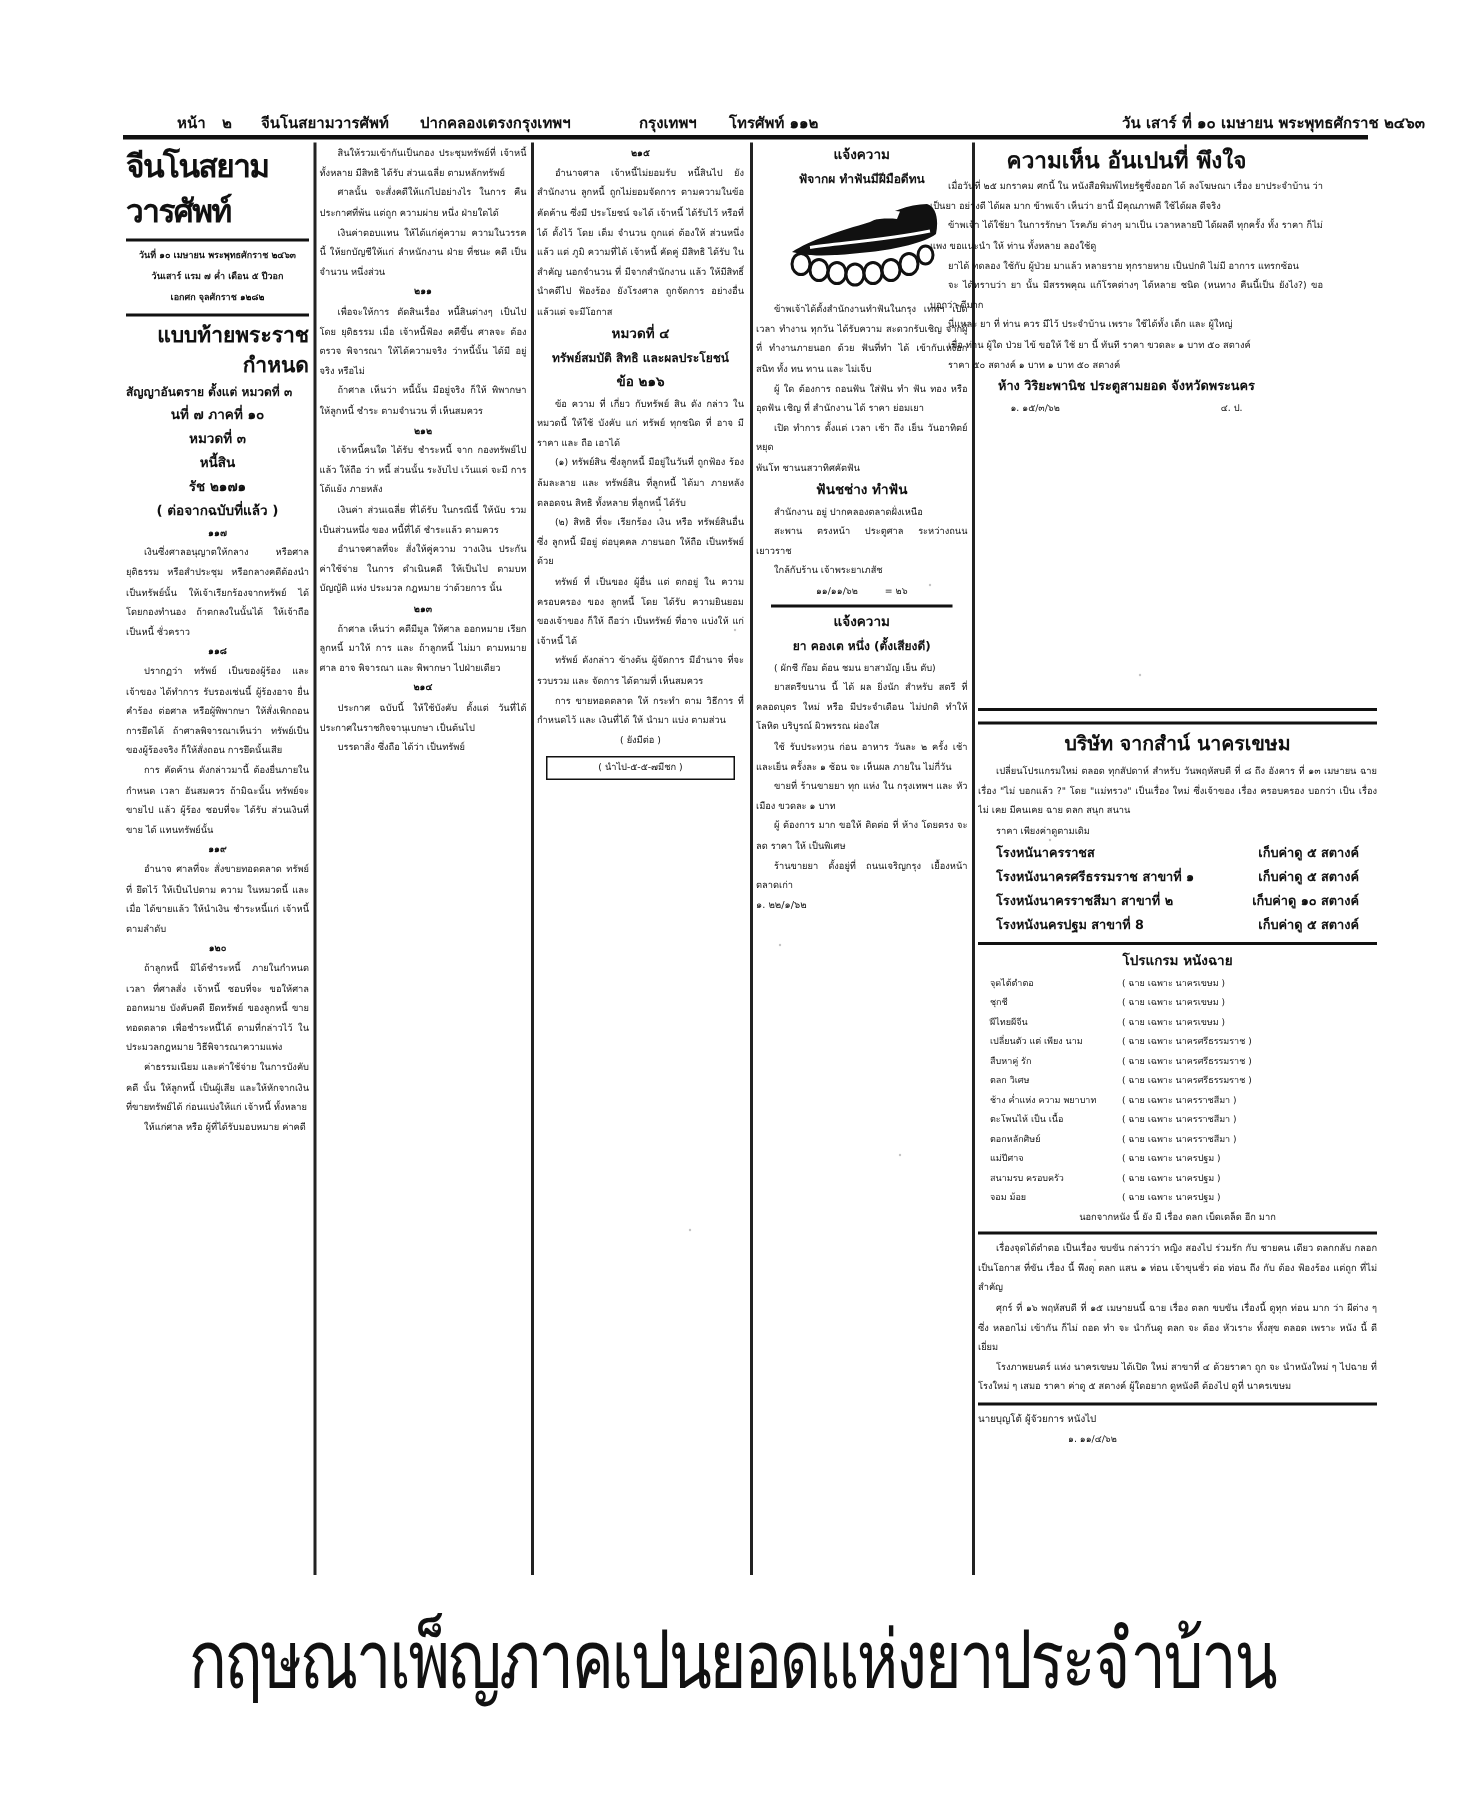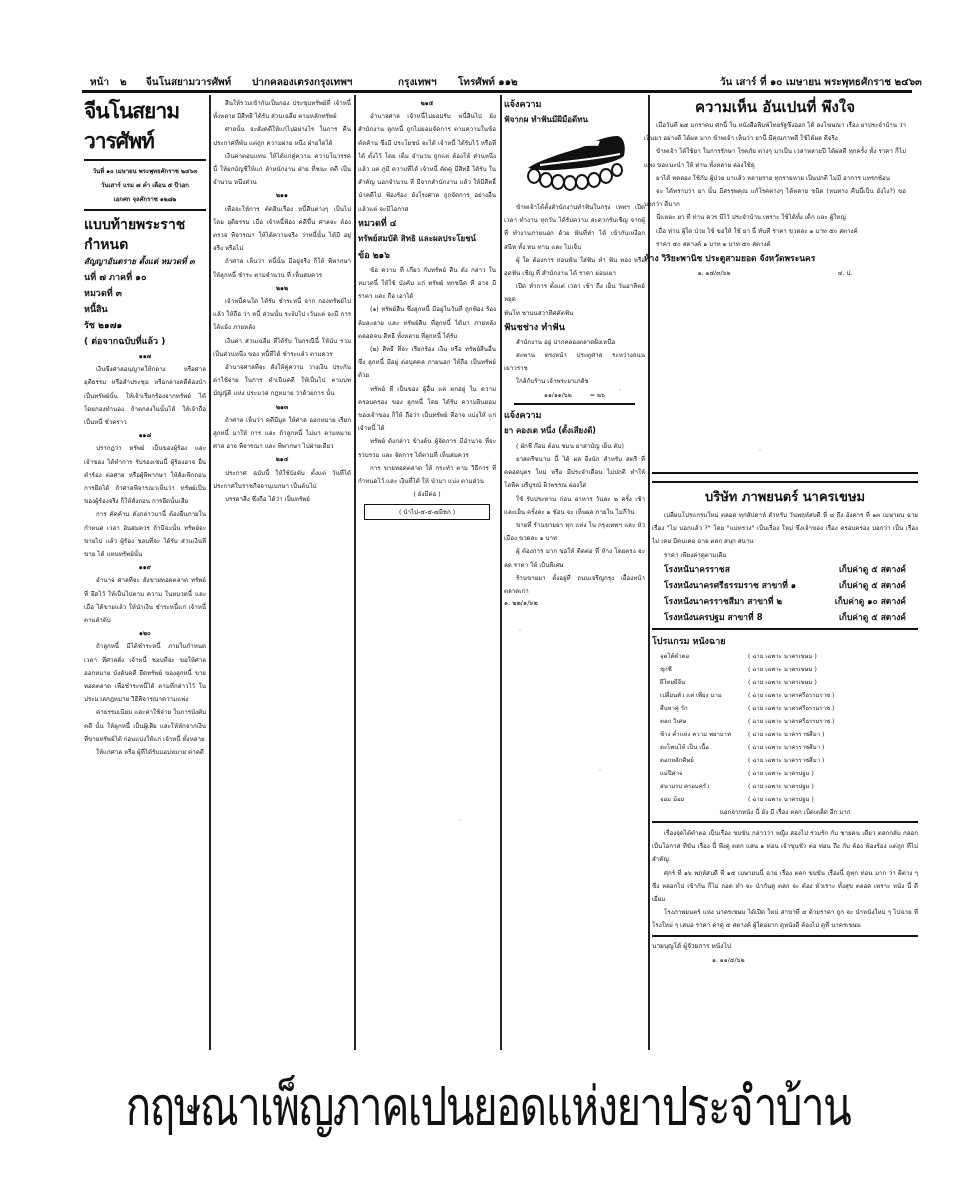--- a/index.html
+++ b/index.html
@@ -1,31 +1,31 @@
 <!DOCTYPE html>
 <html><head>
 <meta charset="utf-8">
 <style>
   html, body { margin:0; padding:0; background:#ffffff; }
   body { width:976px; height:1200px; position:relative; overflow:hidden;
          font-family:"DejaVu Sans", sans-serif; color:#111; }
   .page { position:absolute; left:0; top:0; width:976px; height:1200px; }
   .runhead { position:absolute; top:66px; left:80px; width:820px; height:20px;
              font-size:10px; font-weight:bold; white-space:nowrap; }
-  .runhead span { position:absolute; top:8px; }
+  .runhead span { position:absolute; top:8px;margin-left:28px; }
   .rule-top { position:absolute; top:90px; left:82px; width:830px; height:3px; background:#111; }
   .col { position:absolute; top:96px; font-size:6.2px; line-height:13.2px; overflow:hidden; }
   .col p { margin:0 0 0 0; text-indent:12px; text-align:justify; }
   .col .c { text-align:center; text-indent:0; font-weight:bold; }
   .vline { position:absolute; width:2px; background:#222; }
   .masthead { font-size:21px; font-weight:bold; letter-spacing:-1px; text-align:left; line-height:30px; font-family:"DejaVu Serif", serif; }
   .hr { height:2px; background:#111; margin:3px 0; }
   .small-c { text-align:center; font-size:6px; line-height:14px; font-weight:bold; }
-  .sub-title { font-size:14px; font-weight:bold; line-height:20px; }
-  .t-sec { font-size:9px; font-weight:bold; line-height:16px; }
+  .sub-title { font-size:14px; font-weight:bold; line-height:20px;text-align:right; }
+  .t-sec { font-size:9px; font-weight:bold; text-align:center; line-height:16px; }
   .hdr-big { font-size:15px; font-weight:bold; text-align:center; line-height:22px; }
   .shoe { display:block; margin:4px auto 6px auto; }
   .theatre-row { display:flex; justify-content:space-between; font-size:8.5px; font-weight:bold; line-height:16px; padding:0 12px; }
   .film-row { display:grid; grid-template-columns:88px 160px 40px; font-size:6px; line-height:13px; padding-left:8px; }
   .film-row .r { text-align:right; }
   .sig { text-align:right; font-size:6.5px; padding-right:20px; }
   .noise { position:absolute; pointer-events:none; }
   .footer-ad { position:absolute; top:1072px; left:0; width:976px; text-align:center;
                font-size:54px; line-height:70px; font-family:"DejaVu Sans", sans-serif;
                font-weight:normal; letter-spacing:-2px; transform:scaleX(0.78); transform-origin:center; }
@@ -52,21 +52,21 @@
   <div class="vline" style="left:648px; top:95px; height:955px;"></div>
 
   <div class="col" style="left:84px; width:122px; height:955px;">
     <div class="masthead">จีนโนสยามวารศัพท์</div>
     <div class="hr"></div>
     <div class="small-c">วันที่ ๑๐ เมษายน พระพุทธศักราช ๒๔๖๓</div>
     <div class="small-c">วันเสาร์ แรม ๗ ค่ำ เดือน ๕ ปีวอก</div>
     <div class="small-c">เอกศก จุลศักราช ๑๒๘๒</div>
     <div class="hr"></div>
     <div class="sub-title">แบบท้ายพระราชกำหนด</div>
-    <div style="font-size:8px; font-weight:bold; line-height:15px;font-style:italic;">สัญญาอันตราย ตั้งแต่ หมวดที่ ๓</div>
+    <div style="font-size:8px; font-weight:bold; line-height:15px;">สัญญาอันตราย ตั้งแต่ หมวดที่ ๓</div>
     <div class="t-sec">นที่ ๗ ภาคที่ ๑๐</div>
     <div class="t-sec">หมวดที่ ๓</div>
     <div class="t-sec">หนี้สิน</div>
     <div class="t-sec">รัช ๒๑๗๑</div>
     <div class="t-sec" style="font-weight:bold">( ต่อจากฉบับที่แล้ว )</div>
     <p class="c">๑๑๗</p>
     <p>เงินซึ่งศาลอนุญาตให้กลาง หรือศาล ยุติธรรม หรือสำประชุม หรือกลางคดีต้องนำ เป็นทรัพย์นั้น ให้เจ้าเรียกร้องจากทรัพย์ ได้ โดยกองทำนอง ถ้าตกลงในนั้นได้ ให้เจ้าถือ เป็นหนี้ ชั่วคราว</p>
     <p class="c">๑๑๘</p>
     <p>ปรากฏว่า ทรัพย์ เป็นของผู้ร้อง และเจ้าของ ได้ทำการ รับรองเช่นนี้ ผู้ร้องอาจ ยื่นคำร้อง ต่อศาล หรือผู้พิพากษา ให้สั่งเพิกถอนการยึดได้ ถ้าศาลพิจารณาเห็นว่า ทรัพย์เป็นของผู้ร้องจริง ก็ให้สั่งถอน การยึดนั้นเสีย</p>
     <p>การ คัดค้าน ดังกล่าวมานี้ ต้องยื่นภายในกำหนด เวลา อันสมควร ถ้ามิฉะนั้น ทรัพย์จะขายไป แล้ว ผู้ร้อง ชอบที่จะ ได้รับ ส่วนเงินที่ขาย ได้ แทนทรัพย์นั้น</p>
@@ -147,39 +147,39 @@
     <div class="t-sec" style="font-size:8px">ยา คองเต หนึ่ง (ตั้งเสียงดี)</div>
     <p>( ผักชี ก๊อม ต้อน ชมน ยาสามัญ เย็น ตับ)</p>
     <p>ยาสตรีขนาน นี้ ได้ ผล ยิ่งนัก สำหรับ สตรี ที่ คลอดบุตร ใหม่ หรือ มีประจำเดือน ไม่ปกติ ทำให้ โลหิต บริบูรณ์ ผิวพรรณ ผ่องใส</p>
     <p>ใช้ รับประทาน ก่อน อาหาร วันละ ๒ ครั้ง เช้า และเย็น ครั้งละ ๑ ช้อน จะ เห็นผล ภายใน ไม่กี่วัน</p>
     <p>ขายที่ ร้านขายยา ทุก แห่ง ใน กรุงเทพฯ และ หัวเมือง ขวดละ ๑ บาท</p>
     <p>ผู้ ต้องการ มาก ขอให้ ติดต่อ ที่ ห้าง โดยตรง จะ ลด ราคา ให้ เป็นพิเศษ</p>
     <p>ร้านขายยา ตั้งอยู่ที่ ถนนเจริญกรุง เยื้องหน้า ตลาดเก่า</p>
     <p class="sig" style="text-indent:0">๑. ๒๒/๑/๖๒</p>
   </div>
 
-  <div class="col" style="left:644px; width:262px; height:375px;">
+  <div class="col" style="left:620px; width:262px; height:375px;">
     <div class="hdr-big">ความเห็น อันเปนที่ พึงใจ</div>
     <p>เมื่อวันที่ ๒๕ มกราคม ศกนี้ ใน หนังสือพิมพ์ไทยรัฐซึ่งออก ได้ ลงโฆษณา เรื่อง ยาประจำบ้าน ว่า เป็นยา อย่างดี ได้ผล มาก ข้าพเจ้า เห็นว่า ยานี้ มีคุณภาพดี ใช้ได้ผล ดีจริง</p>
     <p>ข้าพเจ้า ได้ใช้ยา ในการรักษา โรคภัย ต่างๆ มาเป็น เวลาหลายปี ได้ผลดี ทุกครั้ง ทั้ง ราคา ก็ไม่แพง ขอแนะนำ ให้ ท่าน ทั้งหลาย ลองใช้ดู</p>
     <p>ยาได้ ทดลอง ใช้กับ ผู้ป่วย มาแล้ว หลายราย ทุกรายหาย เป็นปกติ ไม่มี อาการ แทรกซ้อน</p>
     <p>จะ ได้ทราบว่า ยา นั้น มีสรรพคุณ แก้โรคต่างๆ ได้หลาย ชนิด (หนทาง คืนนี้เป็น ยังไง?) ขอ บอกว่า ดีมาก</p>
     <p>นี่แหละ ยา ที่ ท่าน ควร มีไว้ ประจำบ้าน เพราะ ใช้ได้ทั้ง เด็ก และ ผู้ใหญ่</p>
     <p>เมื่อ ท่าน ผู้ใด ป่วย ไข้ ขอให้ ใช้ ยา นี้ ทันที ราคา ขวดละ ๑ บาท ๕๐ สตางค์</p>
     <p>ราคา ๕๐ สตางค์   ๑ บาท   ๑ บาท ๕๐ สตางค์</p>
     <div class="t-sec" style="font-size:8.5px">ห้าง วิริยะพานิช ประตูสามยอด จังหวัดพระนคร</div>
     <div style="display:flex; justify-content:space-around;">
       <span>๑. ๑๕/๓/๖๒</span>
       <span>๔. ป.</span>
     </div>
   </div>
 
   <div class="col" style="left:652px; top:478px; width:266px; height:575px;">
     <div class="hr"></div>
-    <div class="hdr-big" style="font-size:13px">บริษัท ภาพยนตร์ นาครเขษม</div>
+    <div class="hdr-big" style="font-size:13px">บริษัท จากสำน์ นาครเขษม</div>
     <p>เปลี่ยนโปรแกรมใหม่ ตลอด ทุกสัปดาห์ สำหรับ วันพฤหัสบดี ที่ ๘ ถึง อังคาร ที่ ๑๓ เมษายน ฉาย เรื่อง "ไม่ บอกแล้ว ?" โดย "แม่ทรวง" เป็นเรื่อง ใหม่ ซึ่งเจ้าของ เรื่อง ครอบครอง บอกว่า เป็น เรื่อง ไม่ เคย มีคนเคย ฉาย ตลก สนุก สนาน</p>
     <p>ราคา เพียงค่าดูตามเดิม</p>
     <div class="theatre-row">
         <span>โรงหนันาครราชส</span>
         <span>เก็บค่าดู ๕ สตางค์</span>
       </div>
     <div class="theatre-row">
         <span>โรงหนังนาครศรีธรรมราช สาขาที่ ๑</span>
         <span>เก็บค่าดู ๕ สตางค์</span>
       </div>

